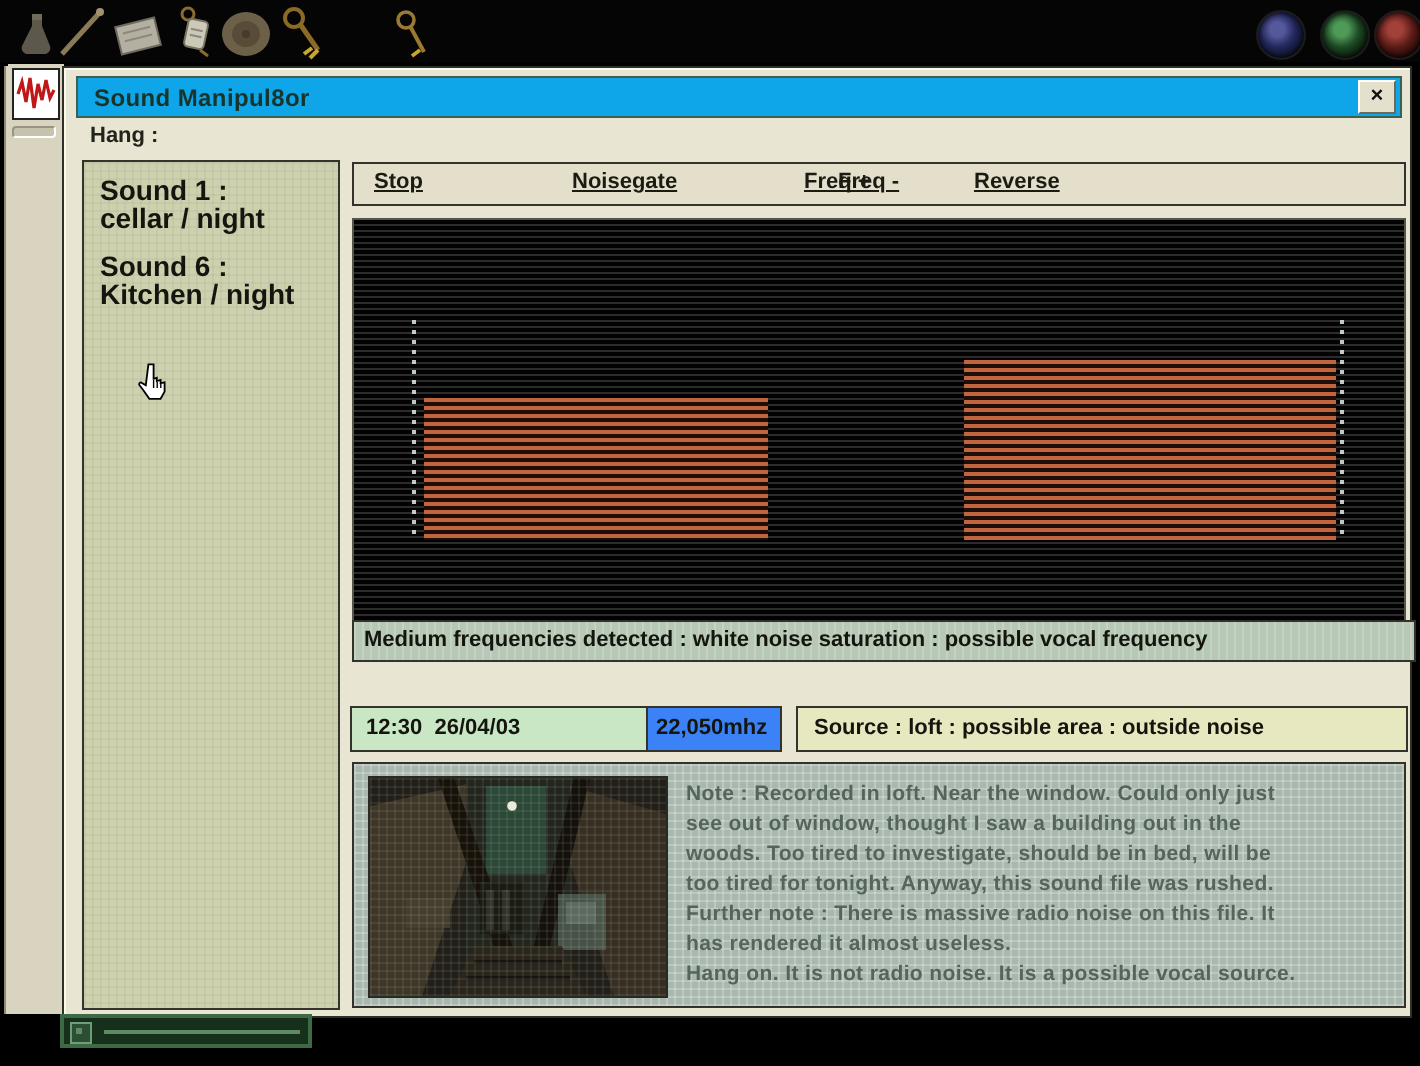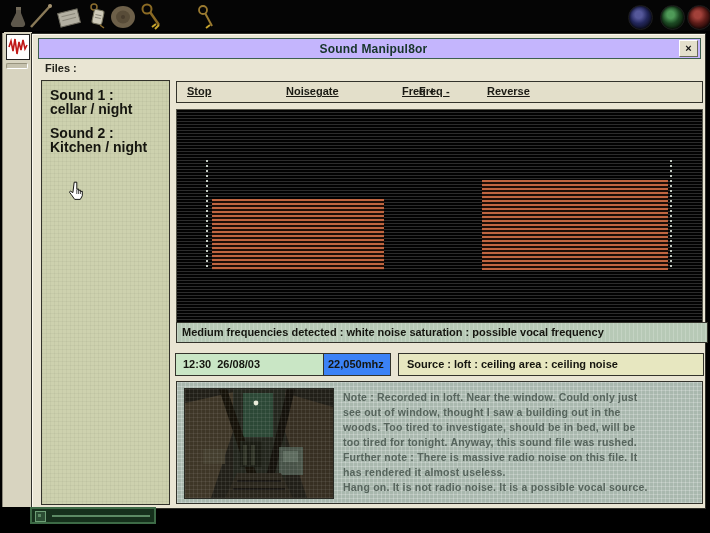--- a/index.html
+++ b/index.html
@@ -22,21 +22,21 @@
     background:#d8d4c0;border-right:2px solid #3c3c34;border-left:1px solid #8c887a;}
   .strip-divider{position:absolute;left:3px;top:30px;width:20px;height:4px;
     background:#c6c2ae;border:1px solid #98947f;border-bottom-color:#fff;border-right-color:#fff;border-radius:2px;}
   .app-icon{position:absolute;left:3px;top:1px;width:22px;height:24px;background:#fff;
     border:1px solid #222;box-shadow:0 0 0 2px #d8d4c0;}
 
   
   .window{position:absolute;left:31px;top:33px;width:673px;height:474px;
     background:#e9e5d3;border:1px solid #30302a;box-shadow:inset 1px 1px 0 #fbf8ec;}
   .titlebar{position:absolute;left:6px;top:4px;width:661px;height:19px;
-    background:#c4b5fd;border:1px solid #3e604e;display:flex;align-items:center;justify-content:center;}
+    background:#0ea5e9;border:1px solid #3e604e;display:flex;align-items:center;}
   .titlebar .title{font-size:12px;font-weight:bold;color:#17352a;padding-left:8px;letter-spacing:.2px;}
   .close-btn{position:absolute;right:2px;top:1px;width:17px;height:15px;background:#e4e0cc;
     border:1px solid #6a6a5a;border-top-color:#fff;border-left-color:#fff;
     font-size:11px;font-weight:bold;color:#111;text-align:center;line-height:14px;cursor:default;}
   .files-label{position:absolute;left:13px;top:28px;font-size:11px;font-weight:bold;color:#23231c;}
 
   
   .file-list{position:absolute;left:9px;top:46px;width:127px;height:416px;
     background:#cdd1ae;border:1px solid #33332b;
     background-image:repeating-linear-gradient(to right,rgba(0,0,0,0.035) 0 1px,transparent 1px 4px),
@@ -57,21 +57,21 @@
   .wave-block{position:absolute;
     background:repeating-linear-gradient(to bottom,#c06540 0 2px,#1e0e07 2px 4px);}
   .wave-block.left{left:35px;top:89px;width:172px;height:71px;}
   .wave-block.right{left:305px;top:70px;width:186px;height:90px;}
   .wave-marker{position:absolute;width:2px;top:50px;height:110px;
     background:repeating-linear-gradient(to bottom,rgba(225,235,225,.85) 0 2px,transparent 2px 5px);}
   .wave-marker.m-left{left:29px;}
   .wave-marker.m-right{left:493px;}
 
   
-  .statusbar{position:absolute;left:144px;top:288px;width:525px;height:19px;
+  .statusbar{position:absolute;left:144px;top:276px;width:525px;height:19px;
     background:#b7c9b6;border:1px solid #33332b;
     background-image:repeating-linear-gradient(to right,rgba(255,255,255,.18) 0 1px,transparent 1px 4px);
     font-size:11px;font-weight:bold;color:#15150f;line-height:19px;padding-left:5px;box-sizing:content-box;}
 
   
   .info-box{position:absolute;top:319px;height:21px;border:1px solid #33332b;
     font-size:11px;font-weight:bold;color:#15150f;line-height:21px;white-space:pre;}
   .info-time{left:143px;width:141px;background:#c9e6c5;padding-left:7px;}
   .info-freq{left:291px;width:62px;background:#3b82f6;padding-left:4px;}
   .info-source{left:366px;width:296px;background:#e7e7c0;padding-left:8px;}
@@ -172,49 +172,49 @@
   <div class="strip-divider"></div>
 </div>
 
 <div class="window">
 
   <div class="titlebar">
     <span class="title">Sound Manipul8or</span>
     <div class="close-btn">×</div>
   </div>
 
-  <div class="files-label">Files :</div>
+  <div class="files-label">Hang :</div>
 
   <div class="file-list">
     <div class="file-item">Sound 1 :
 cellar / night</div>
-    <div class="file-item">Sound 2 :
+    <div class="file-item">Sound 6 :
 Kitchen / night</div>
   </div>
 
   <div class="toolbar">
     <span class="tb-label" style="left:10px;">Stop</span>
     <span class="tb-label" style="left:82px;padding-left:27px;">Noisegate</span>
     <span class="tb-label" style="left:182px;padding-left:43px;">Freq +</span>
     <span class="tb-label" style="left:242px;">Freq -</span>
     <span class="tb-label" style="left:310px;">Reverse</span>
   </div>
 
   <div class="waveform">
     <div class="wave-marker m-left"></div>
     <div class="wave-marker m-right"></div>
     <div class="wave-block left"></div>
     <div class="wave-block right"></div>
   </div>
 
   <div class="statusbar">Medium frequencies detected : white noise saturation : possible vocal frequency</div>
 
-  <div class="info-box info-time">12:30  26/08/03</div>
+  <div class="info-box info-time">12:30  26/04/03</div>
   <div class="info-box info-freq">22,050mhz</div>
-  <div class="info-box info-source">Source : loft : ceiling area : ceiling noise</div>
+  <div class="info-box info-source">Source : loft : possible area : outside noise</div>
 
   <div class="note-panel">
     <div class="note-photo">
       <svg width="148" height="109" viewBox="0 0 148 109">
         <rect width="148" height="109" fill="#211f18"></rect>
         <polygon points="0,14 62,0 26,109 0,109" fill="#3e3627"></polygon>
         <polygon points="148,18 86,0 122,109 148,109" fill="#372f22"></polygon>
         <rect x="48" y="0" width="52" height="109" fill="#23261d"></rect>
         <rect x="58" y="4" width="30" height="44" fill="#2c4836"></rect>
         <circle cx="71" cy="14" r="2.4" fill="#eaebd9"></circle>

